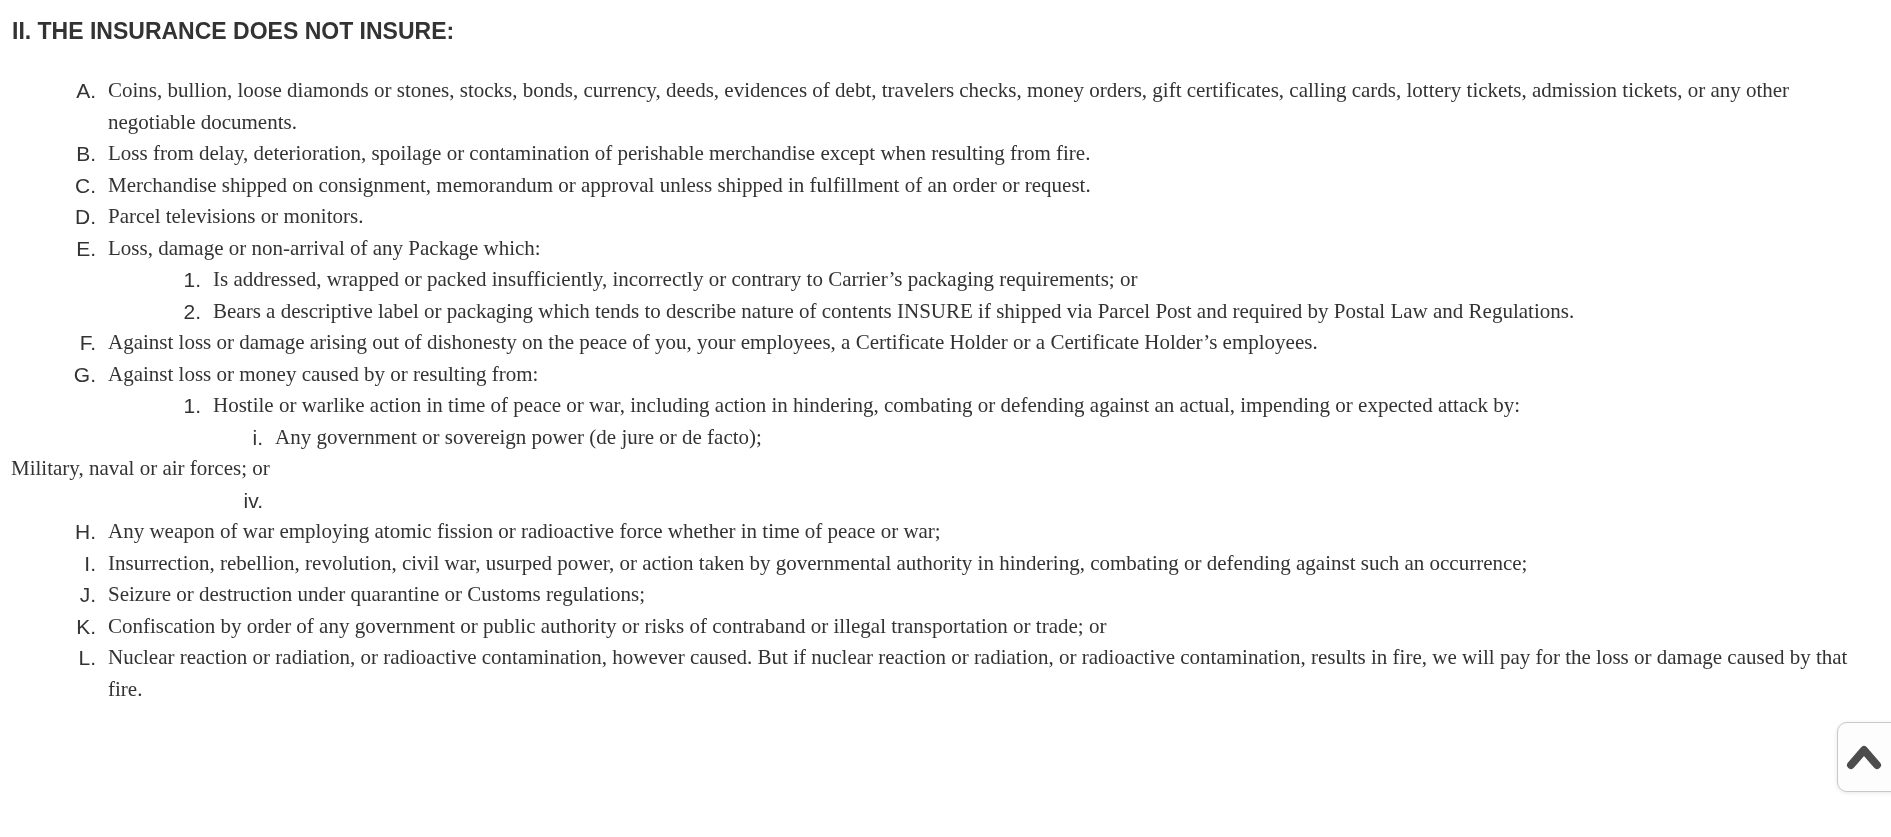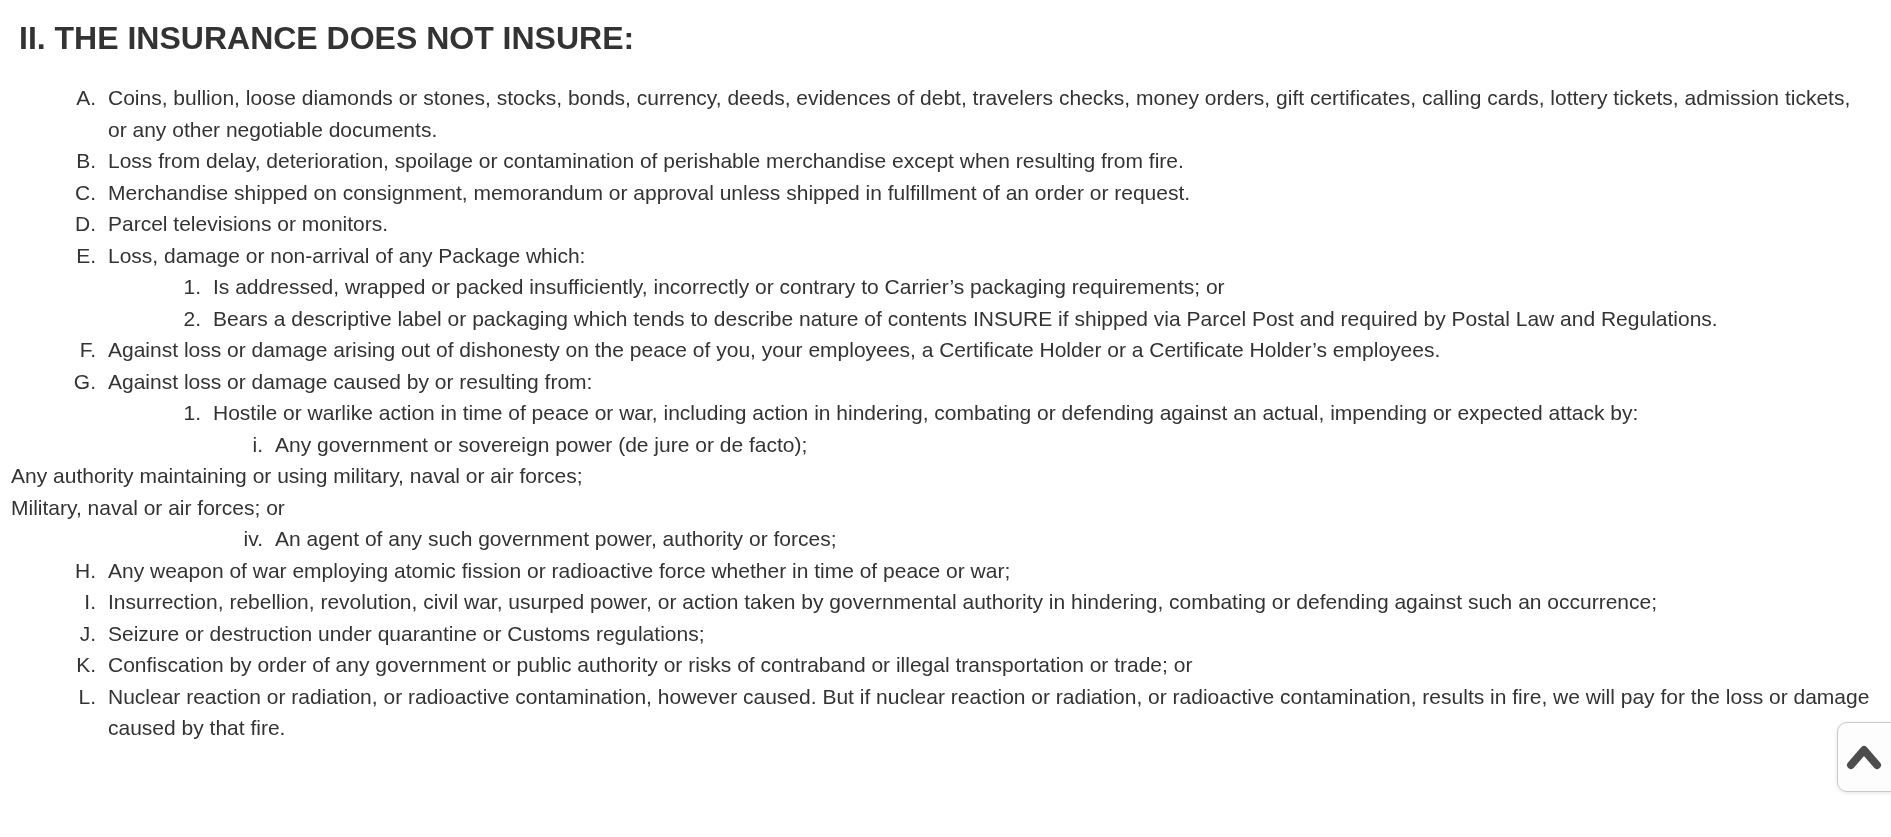--- a/index.html
+++ b/index.html
@@ -12,22 +12,22 @@
     background: #ffffff;
     overflow: hidden;
     position: relative;
     font-family: "Liberation Sans", sans-serif;
     color: #333333;
   }
   .doc {
     padding: 14px 16px 0 11px;
   }
   .heading {
-    margin: 8px;
-    font-size: 32px;
+    margin: 1px;
+    font-size: 23px;
     line-height: 32px;
     font-weight: bold;
     color: #333333;
   }
   .list {
     margin-top: 28px;
   }
   .item-row {
     display: flex;
     font-size: 21px;
@@ -38,20 +38,21 @@
     text-align: right;
     padding-right: 12px;
     box-sizing: content-box;
   }
   .lvl1 .marker { width: 85px; }
   .lvl2 .marker { width: 190px; }
   .lvl3 .marker { width: 252px; }
   .item-text {
     flex: 1 1 auto;
     padding-right: 4px;
+    font-family: Liberation Serif, serif;
   }
   .scroll-top {
     position: absolute;
     left: 1837px;
     top: 722px;
     width: 76px;
     height: 68px;
     background: #fdfdfd;
     border: 1px solid #c9c9c9;
     border-radius: 10px;
@@ -100,39 +101,37 @@
       <div class="item-row lvl2">
         <span class="marker">2.</span>
         <div class="item-text">Bears a descriptive label or packaging which tends to describe nature of contents INSURE if shipped via Parcel Post and required by Postal Law and Regulations.</div>
       </div>
       <div class="item-row lvl1">
         <span class="marker">F.</span>
         <div class="item-text">Against loss or damage arising out of dishonesty on the peace of you, your employees, a Certificate Holder or a Certificate Holder’s employees.</div>
       </div>
       <div class="item-row lvl1">
         <span class="marker">G.</span>
-        <div class="item-text">Against loss or damage caused by or resulting from:</div>
+        <div class="item-text">Against loss or money caused by or resulting from:</div>
       </div>
       <div class="item-row lvl2">
         <span class="marker">1.</span>
         <div class="item-text">Hostile or warlike action in time of peace or war, including action in hindering, combating or defending against an actual, impending or expected attack by:</div>
       </div>
       <div class="item-row lvl3">
         <span class="marker">i.</span>
         <div class="item-text">Any government or sovereign power (de jure or de facto);</div>
       </div>
       <div class="item-row lvl3">
-        <div class="item-text">Any authority maintaining or using military, naval or air forces;</div>
       </div>
       <div class="item-row lvl3">
         <div class="item-text">Military, naval or air forces; or</div>
       </div>
       <div class="item-row lvl3">
         <span class="marker">iv.</span>
-        <div class="item-text">An agent of any such government power, authority or forces;</div>
       </div>
       <div class="item-row lvl1">
         <span class="marker">H.</span>
         <div class="item-text">Any weapon of war employing atomic fission or radioactive force whether in time of peace or war;</div>
       </div>
       <div class="item-row lvl1">
         <span class="marker">I.</span>
         <div class="item-text">Insurrection, rebellion, revolution, civil war, usurped power, or action taken by governmental authority in hindering, combating or defending against such an occurrence;</div>
       </div>
       <div class="item-row lvl1">

